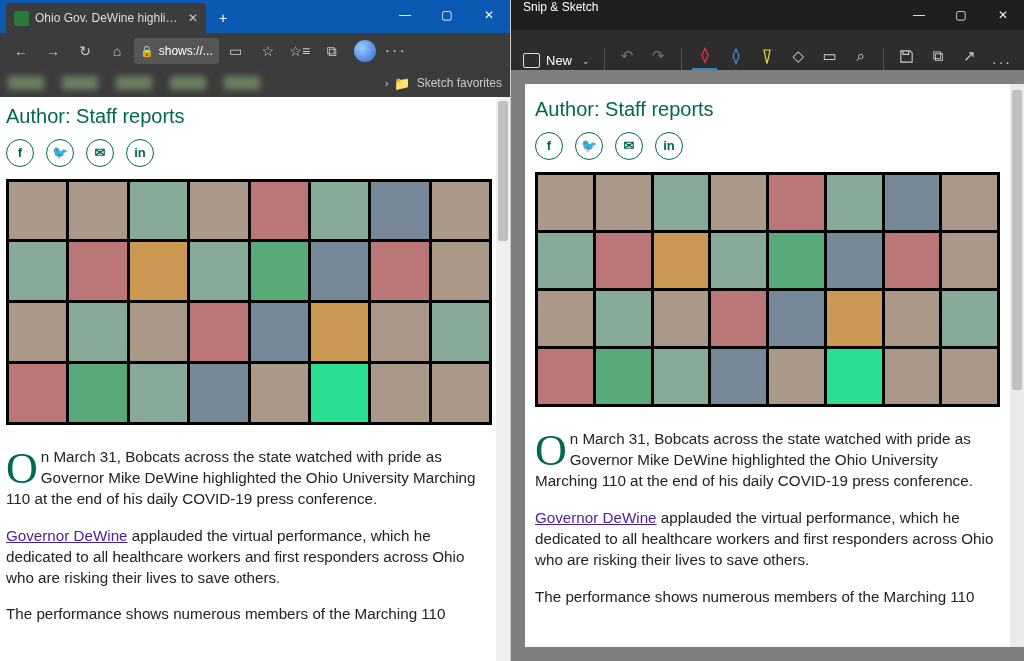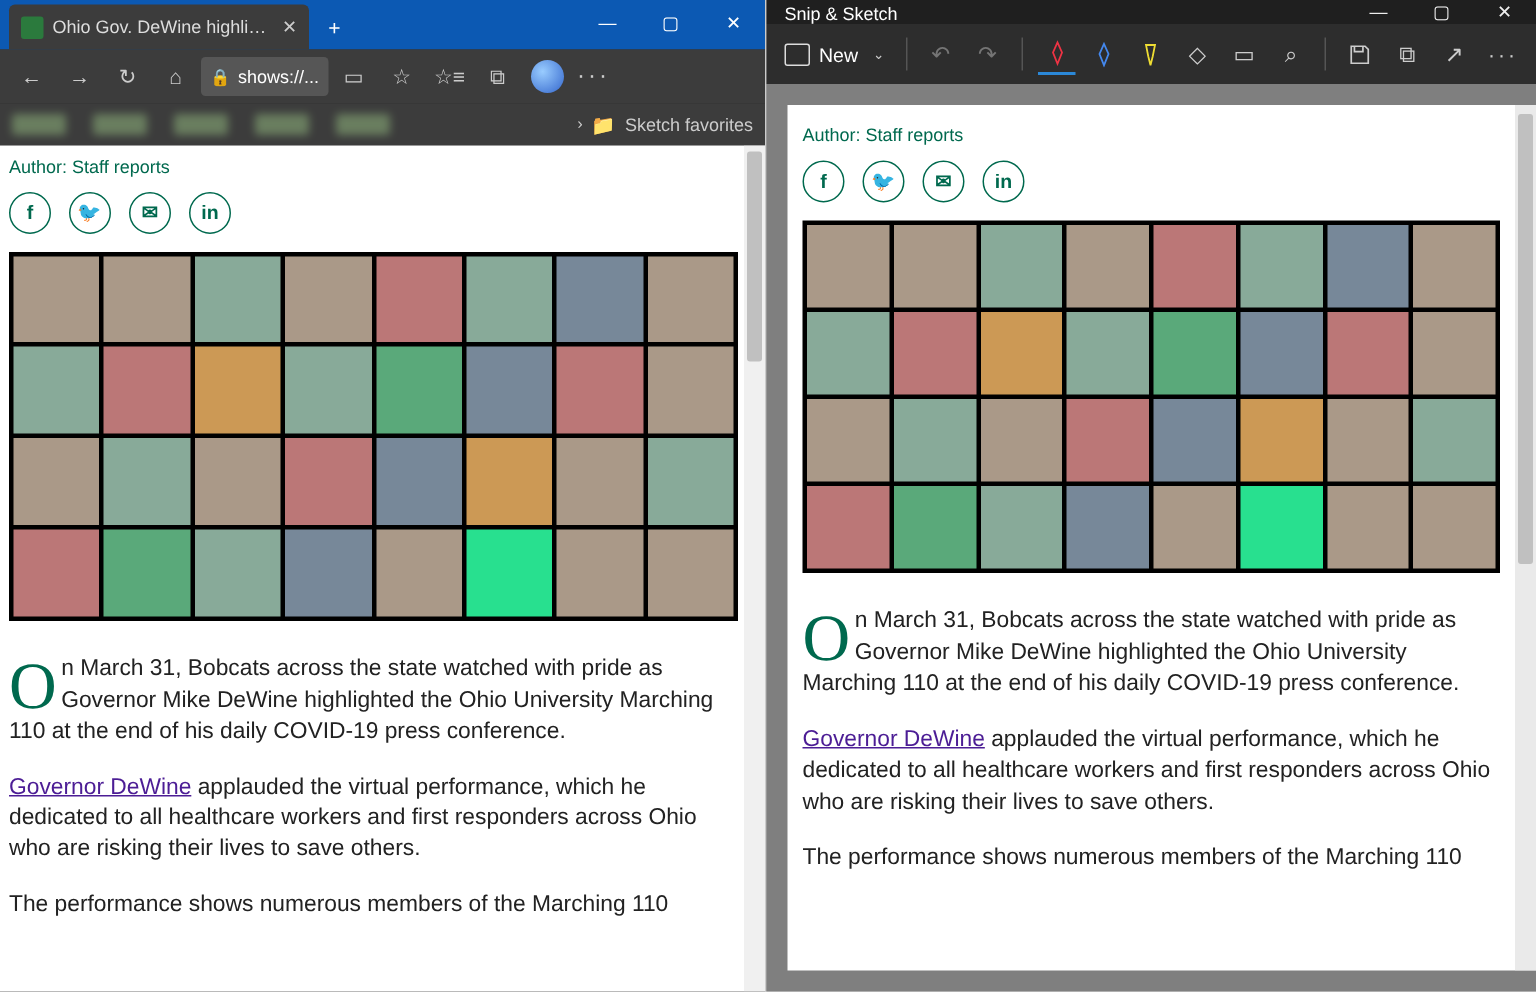--- a/index.html
+++ b/index.html
@@ -32,44 +32,44 @@
 .fav-right .chev { font-size:11px; }
 .fav-right .folder { color:#f3c94d; font-size:13px; }
 
 .edge-content { flex:1; background:#fff; overflow:hidden; position:relative; }
 .edge-inner { position:absolute; inset:0; right:14px; overflow:hidden auto; padding:6px 4px 4px 6px; }
 .scroll { position:absolute; right:0; top:0; bottom:0; width:14px; background:#f0f0f0; }
 .scroll .thumb { position:absolute; left:2px; right:2px; top:4px; height:140px; background:#c0c0c0; border-radius:2px; }
 
 
 #snip { left:511px; right:0; width:513px; background:#999; }
-.snip-title { background:#1f1f1f; color:#fff; height:16px; display:flex; align-items:flex-end; padding-left:12px; font-size:12px; }
+.snip-title { background:#1f1f1f; color:#fff; height:30px; display:flex; align-items:flex-start; padding-left:12px; font-size:12px; }
 .snip-sys { margin-left:auto; display:flex; height:100%; }
 .snip-sys span { width:42px; display:flex; align-items:center; justify-content:center; color:#eee; font-size:12px; }
 
-.snip-bar { background:#2d2d2d; height:40px; display:flex; align-items:center; padding:0 8px; gap:6px; }
+.snip-bar { background:#2d2d2d; height:40px; display:flex; align-items:flex-end; padding:0 8px; gap:6px; }
 .sb-new { display:flex; align-items:center; color:#fff; font-size:13px; gap:6px; padding:2px 4px; }
 .sb-new .cut { width:17px; height:15px; border:1.5px solid #ddd; border-radius:2px; position:relative; }
 .sb-new .chev { font-size:9px; color:#ccc; margin-left:4px; }
 .sb-sep { width:1px; height:22px; background:#555; margin:0 4px; }
 .sb-icon { width:28px; height:28px; display:flex; align-items:center; justify-content:center; color:#ccc; font-size:15px; position:relative; }
 .sb-pen svg { width:18px; height:18px; display:block; }
 .sb-active { border-bottom:2px solid #2b88d8; }
 .sb-icon.dim { opacity:.45; }
 .sb-more { color:#ccc; letter-spacing:2px; padding:0 4px; font-size:14px; }
 
 .snip-canvas-wrap { flex:1; background:#7f7f7f; display:flex; align-items:flex-start; justify-content:center; padding:14px 0px 14px 14px; overflow:hidden; }
 .snip-canvas { background:#fff; width:100%; height:100%; overflow:hidden; position:relative; }
 .snip-inner { position:absolute; inset:0; right:14px; overflow:hidden; padding:12px 10px 4px 10px; }
 .snip-scroll { position:absolute; right:0; top:0; bottom:0; width:14px; background:#eaeaea; }
 .snip-scroll .thumb { position:absolute; left:2px; right:2px; top:6px; height:300px; background:#c0c0c0; border-radius:2px; }
 
 
 .article { font-family:Arial,Helvetica,sans-serif; font-size:15.2px; color:#222; line-height:1.38; }
-.article .author { color:#00694e; font-size:12px; margin-bottom:8px; }
+.article .author { color:#00694e; font-size:20px; margin-bottom:8px; }
 .article .shares { display:flex; gap:12px; margin-bottom:12px; }
 .article .shares .sh { width:28px; height:28px; border:1.5px solid #00694e; border-radius:50%; display:flex; align-items:center; justify-content:center; color:#00694e; font-size:13px; font-weight:bold; }
 
 .band { width:100%; aspect-ratio:476/241; background:#000; display:grid; grid-template-columns:repeat(8,1fr); grid-template-rows:repeat(4,1fr); gap:3px; padding:3px; margin-bottom:22px; }
 .band div { background:#a98; }
 .band div:nth-child(3n){ background:#8a9; }
 .band div:nth-child(5n){ background:#b77; }
 .band div:nth-child(7n){ background:#789; }
 .band div:nth-child(11n){ background:#c95; }
 .band div:nth-child(13n){ background:#5aa97a; }

